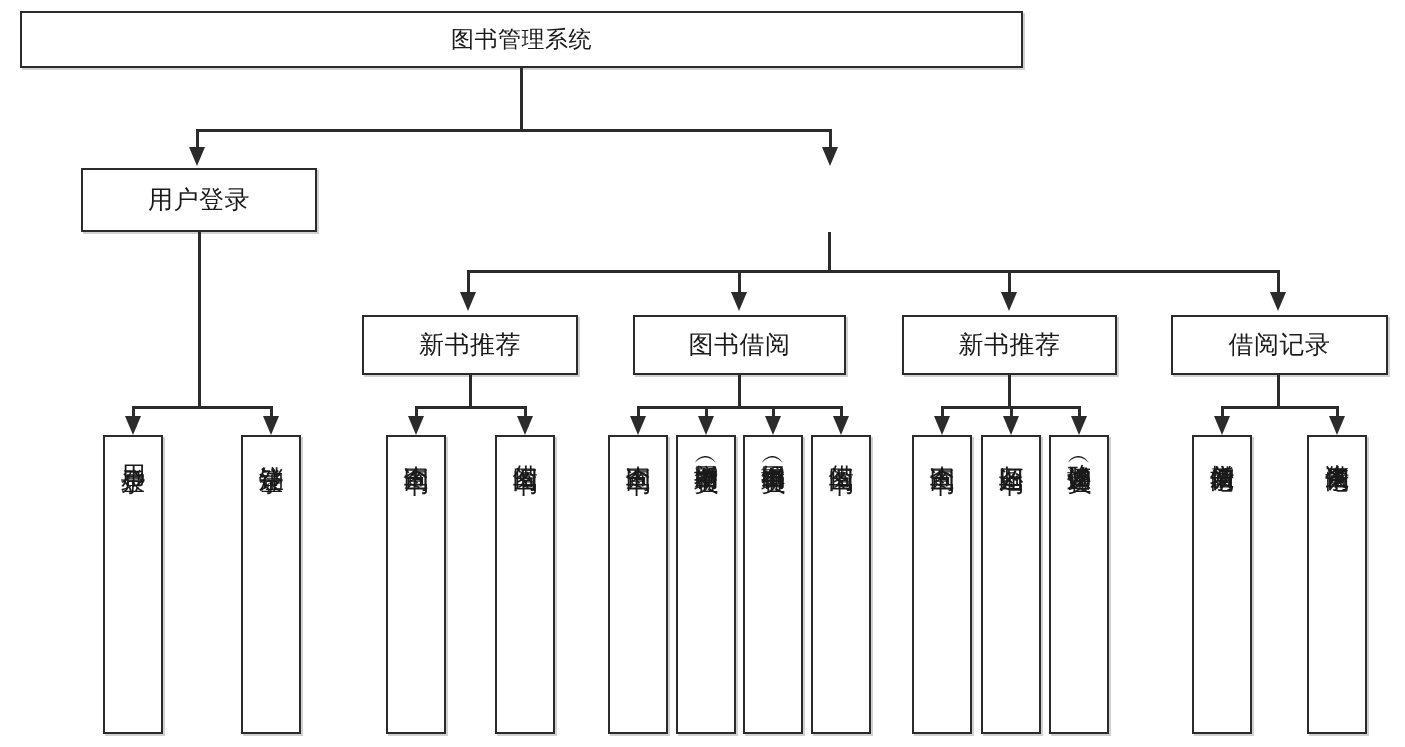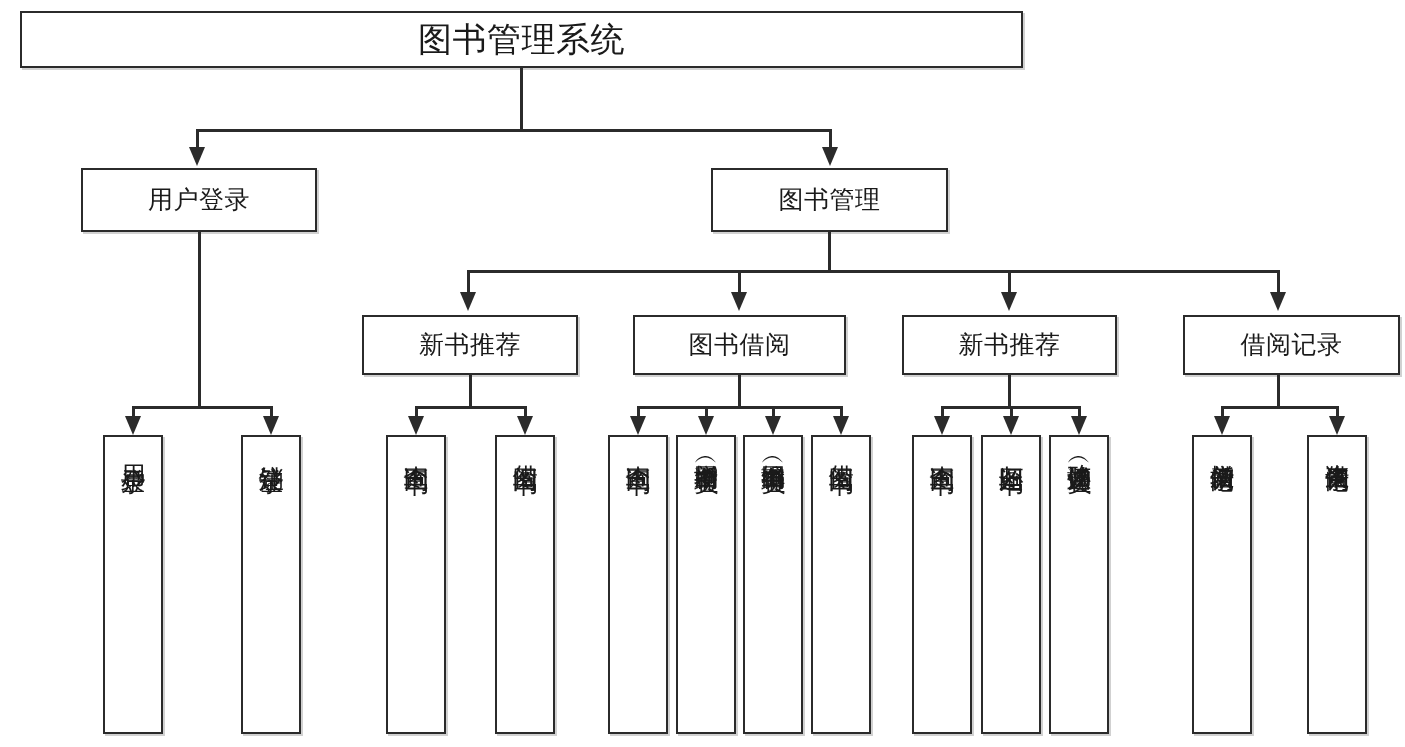--- a/index.html
+++ b/index.html
@@ -29,21 +29,21 @@
     display:block;
     text-align:center;
     line-height:1.12;
     white-space:nowrap;
   }
   
   .node.h .lbl{
     font-size:25px;
     letter-spacing:0.5px;
   }
-  .node.root .lbl{font-size:34px;}
+  .node.root .lbl{font-size:23px;}
   
   .node.v{
     align-items:flex-start;
     justify-content:center;
     padding-top:8px;
   }
   .node.v .lbl{
     writing-mode:vertical-rl;
     text-orientation:upright;
     font-size:25px;
@@ -88,23 +88,20 @@
 
   <div class="vline" style="left:520px;top:68px;height:62px;"></div>
   <div class="hline" style="left:196px;top:129px;width:636px;"></div>
   <div class="vline" style="left:196px;top:129px;height:18px;"></div>
   <div class="arrow" style="left:189px;top:147px;"></div>
   <div class="vline" style="left:829px;top:129px;height:18px;"></div>
   <div class="arrow" style="left:822px;top:147px;"></div>
 
   <div class="node h" style="left:81px;top:168px;width:236px;height:64px;">
     <span class="lbl">用户登录</span>
-  </div>
-  <div class="node h" style="left:711px;top:168px;width:237px;height:64px;">
-    <span class="lbl">图书管理</span>
   </div>
 
   <div class="vline" style="left:198px;top:232px;height:176px;"></div>
   <div class="hline" style="left:132px;top:406px;width:141px;"></div>
   <div class="vline" style="left:132px;top:406px;height:10px;"></div>
   <div class="arrow" style="left:125px;top:416px;"></div>
   <div class="vline" style="left:270px;top:406px;height:10px;"></div>
   <div class="arrow" style="left:263px;top:416px;"></div>
 
   <div class="vline" style="left:828px;top:232px;height:40px;"></div>
@@ -120,21 +117,21 @@
 
   <div class="node h" style="left:633px;top:315px;width:213px;height:60px;">
     <span class="lbl">图书借阅</span>
   </div>
   <div class="node h" style="left:362px;top:315px;width:216px;height:60px;">
     <span class="lbl">新书推荐</span>
   </div>
   <div class="node h" style="left:902px;top:315px;width:215px;height:60px;">
     <span class="lbl">新书推荐</span>
   </div>
-  <div class="node h" style="left:1171px;top:315px;width:217px;height:60px;margin-left:12px;">
+  <div class="node h" style="left:1171px;top:315px;width:217px;height:60px;">
     <span class="lbl">借阅记录</span>
   </div>
 
   <div class="vline" style="left:469px;top:375px;height:33px;"></div>
   <div class="hline" style="left:415px;top:406px;width:112px;"></div>
   <div class="vline" style="left:415px;top:406px;height:10px;"></div>
   <div class="arrow" style="left:408px;top:416px;"></div>
   <div class="vline" style="left:524px;top:406px;height:10px;"></div>
   <div class="arrow" style="left:517px;top:416px;"></div>
 

